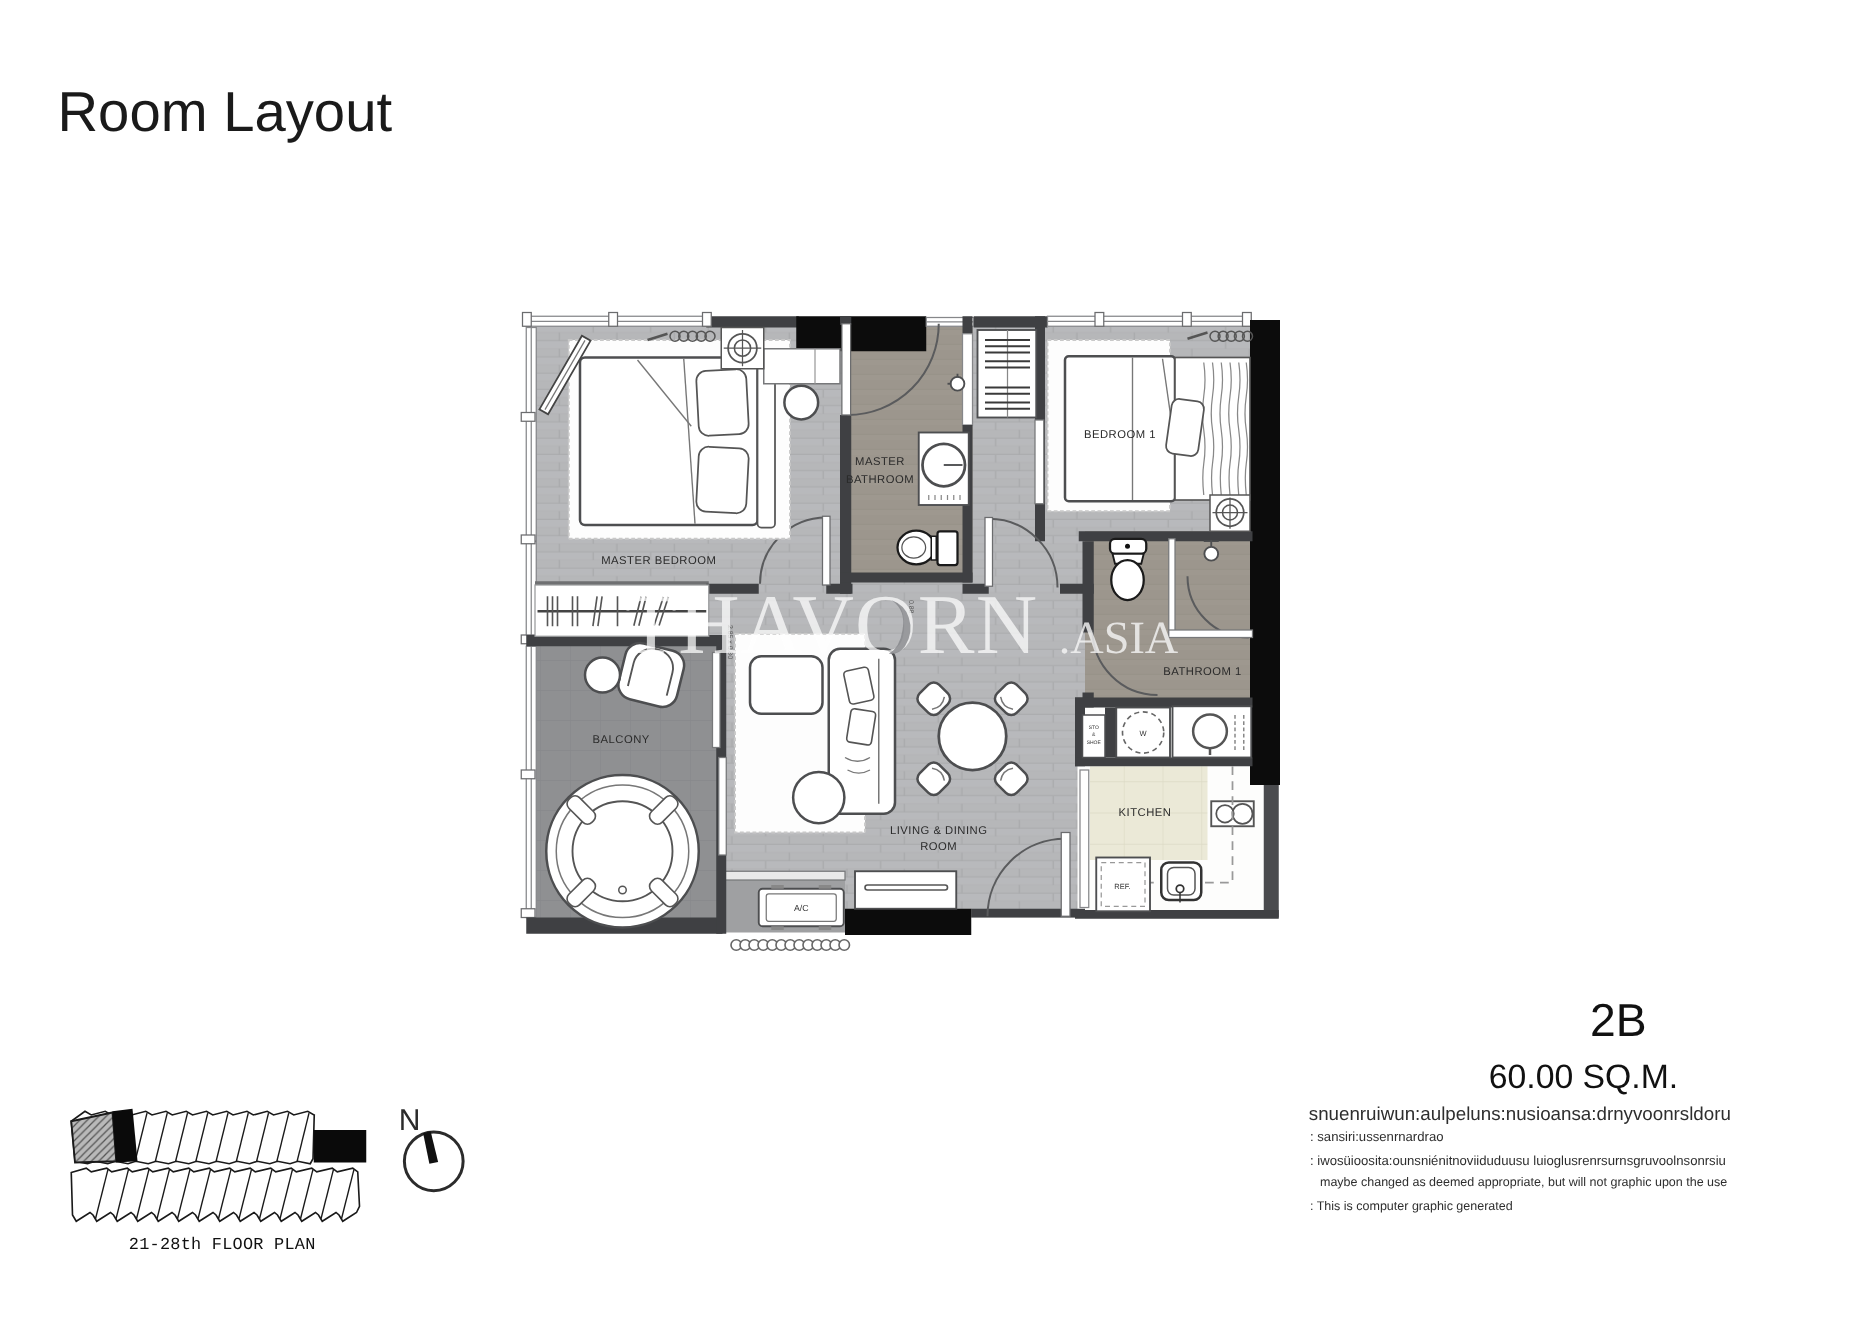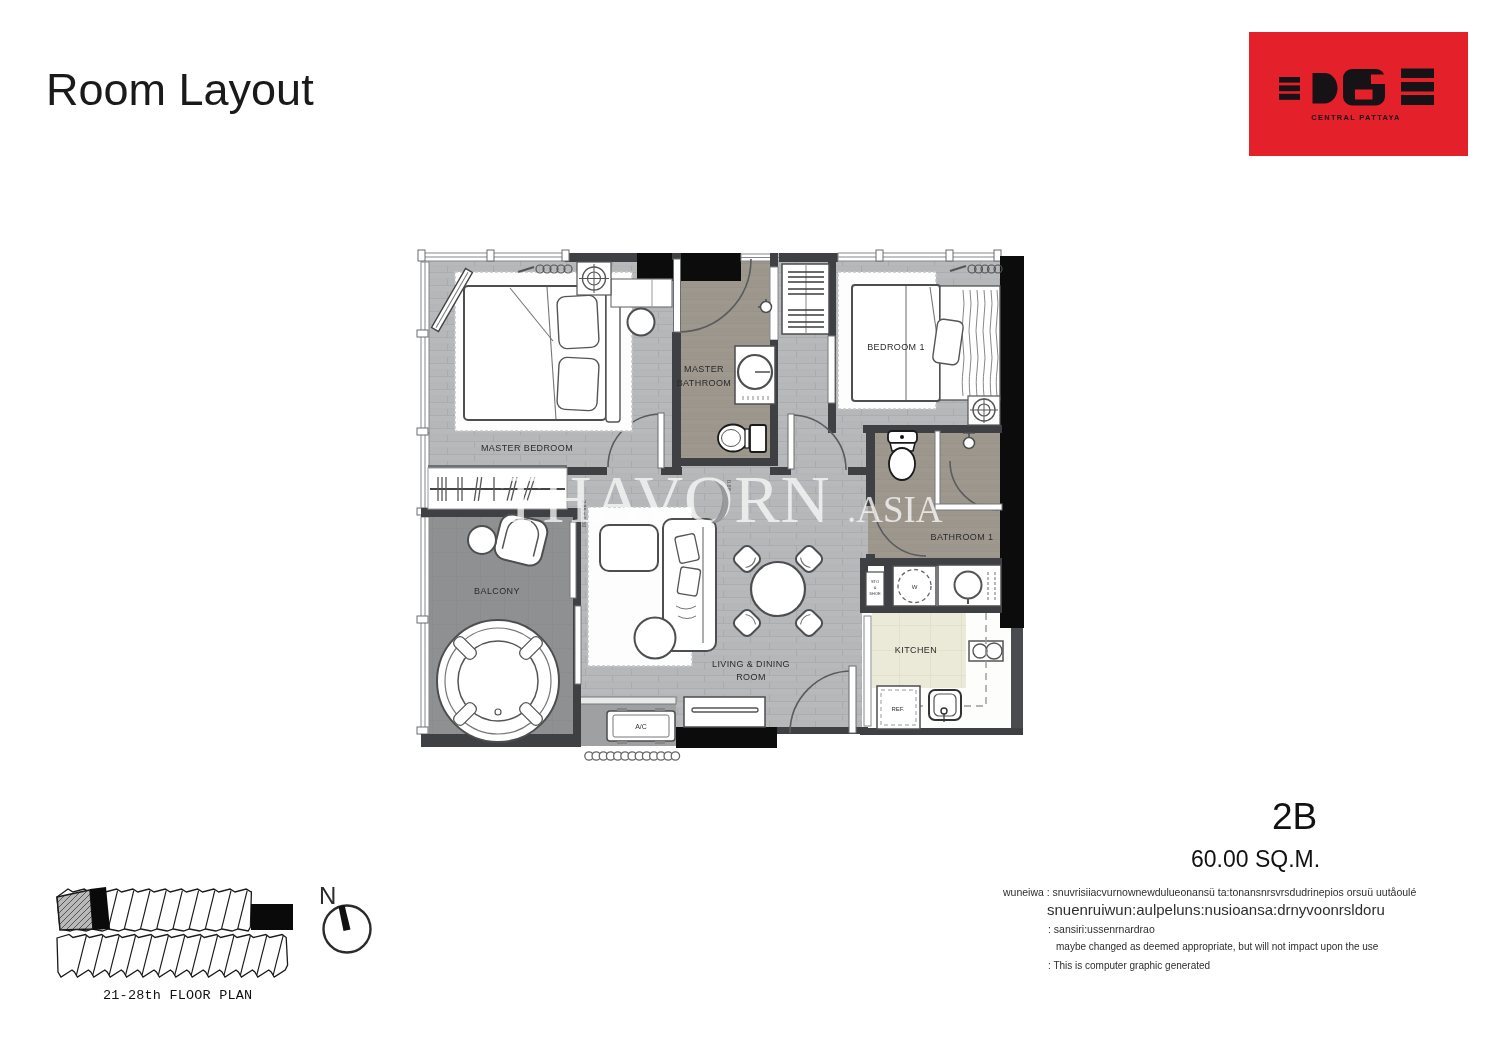--- a/index.html
+++ b/index.html
@@ -4,44 +4,20 @@
 html,body{margin:0;padding:0;background:#fff;width:1500px;height:1060px;overflow:hidden}
 *{box-sizing:border-box}
 .abs{position:absolute}
 .lbl{font:9px "Liberation Sans",sans-serif;fill:#2b2b2b;letter-spacing:0.4px}
 </style></head>
 <body>
 <div style="position:relative;width:1348px;height:1060px;font-family:'Liberation Sans',sans-serif">
 
 <div class="abs" style="left:46px;top:64px;font-size:45px;color:#1a1a1a">Room Layout</div>
 
-<div class="abs" style="left:1249px;top:32px;width:219px;height:124px;background:#e4202a">
-<svg width="219" height="124" viewBox="0 0 219 124">
-
-<g fill="#161215">
-<rect x="30" y="45" width="21" height="5.6"></rect>
-          <rect x="30" y="53.4" width="21" height="5.8"></rect>
-          <rect x="30" y="61.8" width="21" height="6"></rect>
-</g>
-
-<path d="M63.5,41 h12 a13,15.2 0 0 1 13,15.2 a13,15.2 0 0 1 -13,15.2 h-12 z" fill="#161215"></path>
-
-<rect x="94" y="37" width="42" height="36.5" rx="9" fill="#161215"></rect>
-<rect x="122" y="42.5" width="14" height="9.5" fill="#e4202a"></rect>
-<rect x="106" y="57.5" width="17.5" height="10" fill="#e4202a"></rect>
-
-<g fill="#161215">
-<rect x="152" y="36.5" width="33" height="9.5"></rect>
-          <rect x="152" y="50" width="33" height="9.5"></rect>
-          <rect x="152" y="63" width="33" height="10"></rect>
-</g>
-
-<text x="107" y="88" text-anchor="middle" style="font:bold 7.5px 'Liberation Sans',sans-serif;fill:#1c1216;letter-spacing:1.3px">CENTRAL PATTAYA</text>
-</svg>
-</div>
 
 <svg class="abs" style="left:0;top:0" width="1500" height="1060" viewBox="0 0 1500 1060">
 
 <defs>
 <pattern id="wood" width="46" height="13" patternUnits="userSpaceOnUse">
   <rect width="46" height="13" fill="#b6b7b9"></rect>
   <rect y="0" width="46" height="5" fill="#bbbcbe" opacity="0.45"></rect>
   <line x1="0" y1="12.5" x2="46" y2="12.5" stroke="#acadaf" stroke-width="1"></line>
   <line x1="0" y1="6" x2="46" y2="6" stroke="#b0b1b3" stroke-width="0.7" opacity="0.6"></line>
   <rect x="14" y="0" width="1.1" height="6" fill="#aaabad"></rect>
@@ -540,23 +516,23 @@
 
 <text x="103" y="999" style="font:13.5px &quot;Liberation Mono&quot;,monospace;fill:#111;letter-spacing:0.2px">21-28th FLOOR PLAN</text>
 
 <circle cx="347" cy="929" r="23.5" fill="none" stroke="#2b2b2b" stroke-width="2.4"></circle>
       <polygon points="338.5,906.5 344.5,905 350.5,929.5 343.5,931" fill="#111"></polygon>
       <text x="319" y="904" style="font:24px &quot;Liberation Sans&quot;,sans-serif;fill:#2b2b2b">N</text>
 </svg>
 
 <div class="abs" style="left:1272px;top:796px;font-size:37px;color:#111">2B</div>
 
-<div class="abs" style="left:1191px;top:846px;font-size:23px;color:#111">60.00 SQ.M.</div>
+<div class="abs" style="left:1191px;top:846px;font-size:27px;color:#111">60.00 SQ.M.</div>
 
 <div class="abs" style="left:1003px;top:883px;width:440px;font-size:10px;color:#2e2e2e;line-height:18.4px;white-space:nowrap">
-<div style="font-size:10.5px">wuneiwa : snuvrisiiacvurnownewdulueonansü ta:tonansnrsvrsdudrinepios orsuü uutåoulé</div>
 <div style="font-size:15px;padding-left:44px">snuenruiwun:aulpeluns:nusioansa:drnyvoonrsldoru</div>
 <div style="font-size:10.5px;padding-left:45px">: sansiri:ussenrnardrao</div>
-<div style="padding-left:53px">maybe changed as deemed appropriate, but will not impact upon the use</div>
+<div style="font-size:10.5px;padding-left:45px">: iwosüioosita:ounsniénitnoviiduduusu luioglusrenrsurnsgruvoolnsonrsiu</div>
+<div style="padding-left:53px">maybe changed as deemed appropriate, but will not graphic upon the use</div>
 <div style="padding-left:45px">:  This is computer graphic generated</div>
 </div>
 
 </div>
 
 </body></html>

